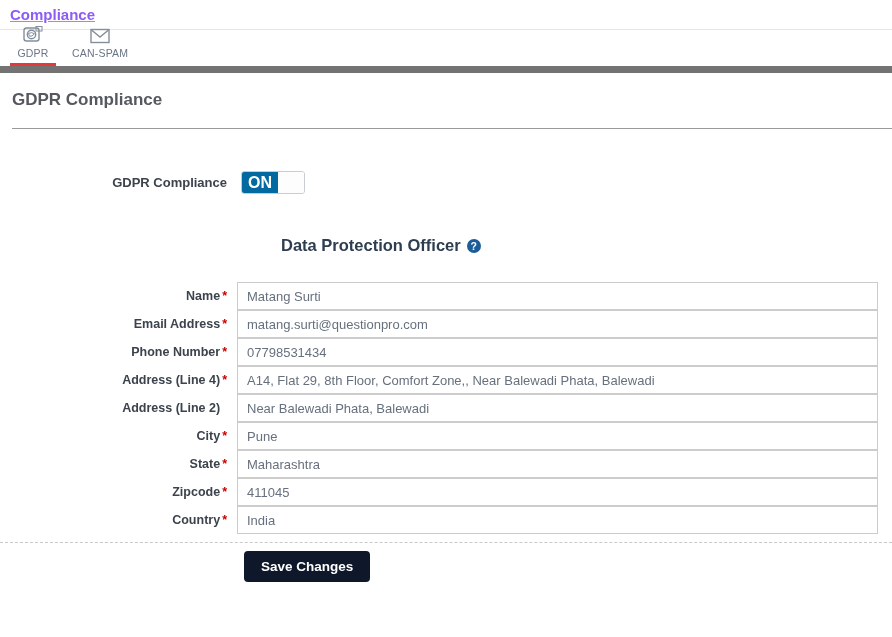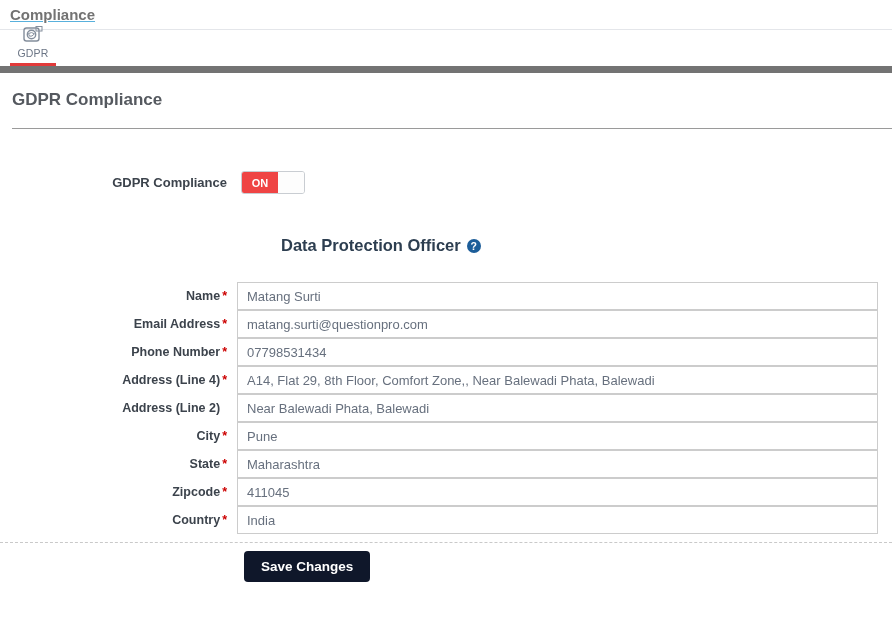--- a/index.html
+++ b/index.html
@@ -1,21 +1,21 @@
 <!DOCTYPE html>
 <html><head>
 <meta charset="utf-8">
 <style>
   * { margin: 0; padding: 0; box-sizing: border-box; }
   html, body { width: 892px; height: 637px; background: #ffffff;
     font-family: "Liberation Sans", sans-serif; overflow: hidden; }
 
   
   .top-header { padding: 6px 10px 5px 10px; border-bottom: 1px solid #e4e6ea; }
-  .breadcrumb-link { font-size: 15px; font-weight: bold; color: #737373;
+  .breadcrumb-link { font-size: 15px; font-weight: bold; color: #8b5cf6;
     text-decoration: underline; text-decoration-color: #58b0dc; cursor: pointer; }
 
   
   .tab-bar { display: flex; border-bottom: 7px solid #737373;
     padding-left: 10px; height: 43px; }
   .tab { display: flex; flex-direction: column; align-items: center; justify-content: flex-end;
     padding: 3px 2px 4px 2px; margin-right: 14px; cursor: pointer; height: 100%;
     border-bottom: 3px solid transparent; min-width: 46px; }
   .tab.active { border-bottom-color: #e23a3a; }
   .tab .tab-icon { height: 20px; display: flex; align-items: center; }
@@ -26,21 +26,21 @@
   .section-heading { font-size: 17px; font-weight: bold; color: #55595f;
     margin: 17px 0 0 12px; }
   .section-divider { border: none; border-top: 1px solid #9a9a9a; margin: 18px 0 0 12px; }
 
   
   .toggle-row { display: flex; align-items: center; margin-top: 42px; }
   .toggle-label { width: 241px; text-align: right; font-size: 13px; font-weight: bold;
     color: #3c434c; padding-right: 14px; }
   .toggle { display: flex; width: 64px; height: 23px; border-radius: 3px; overflow: hidden;
     cursor: pointer; border: 1px solid #c9cdd2; }
-  .toggle-on { width: 36px; background: #ef4444; color: #ffffff; font-size: 11px;
+  .toggle-on { width: 36px; background: #0369a1; color: #ffffff; font-size: 16px;
     font-weight: bold; display: flex; align-items: center; justify-content: center; }
   .toggle-knob { flex: 1; background: #fdfdfd; }
 
   
   .dpo-heading-row { margin: 42px 0 0 237px; display: flex; align-items: center; }
   .dpo-heading { font-size: 16.5px; font-weight: bold; color: #2d3e50; margin-left: 44px; }
   .help-icon { width: 14px; height: 14px; border-radius: 50%; background: #1c5d99;
     color: #ffffff; font-size: 10.5px; font-weight: bold; display: inline-flex;
     align-items: center; justify-content: center; margin-left: 6px; cursor: pointer; }
 
@@ -73,20 +73,29 @@
   <div class="tab active">
     <span class="tab-icon">
       <svg width="22" height="20" viewBox="0 0 22 20">
         <rect x="2" y="3" width="15" height="13" rx="2.5"></rect>
         <circle cx="9.5" cy="9.5" r="4.2"></circle>
         <path d="M6.5 8.5 Q9.5 6.5 12.5 8.8 Q10 12 7.5 11.2 Z" stroke-width="1"></path>
         <rect x="14" y="1.5" width="6" height="4.5" stroke-width="1"></rect>
       </svg>
     </span>
     <span class="tab-label">GDPR</span>
+  </div>
+  <div class="tab">
+    <span class="tab-icon">
+      <svg width="24" height="18" viewBox="0 0 24 18">
+        <rect x="3" y="2.5" width="18" height="13"></rect>
+        <path d="M3.5 3 L12 10 L20.5 3"></path>
+      </svg>
+    </span>
+    <span class="tab-label">CAN-SPAM</span>
   </div>
 </div>
 
 <h1 class="section-heading">GDPR Compliance</h1>
 <hr class="section-divider">
 
 <div class="toggle-row">
   <span class="toggle-label">GDPR Compliance</span>
   <div class="toggle">
     <span class="toggle-on">ON</span>

